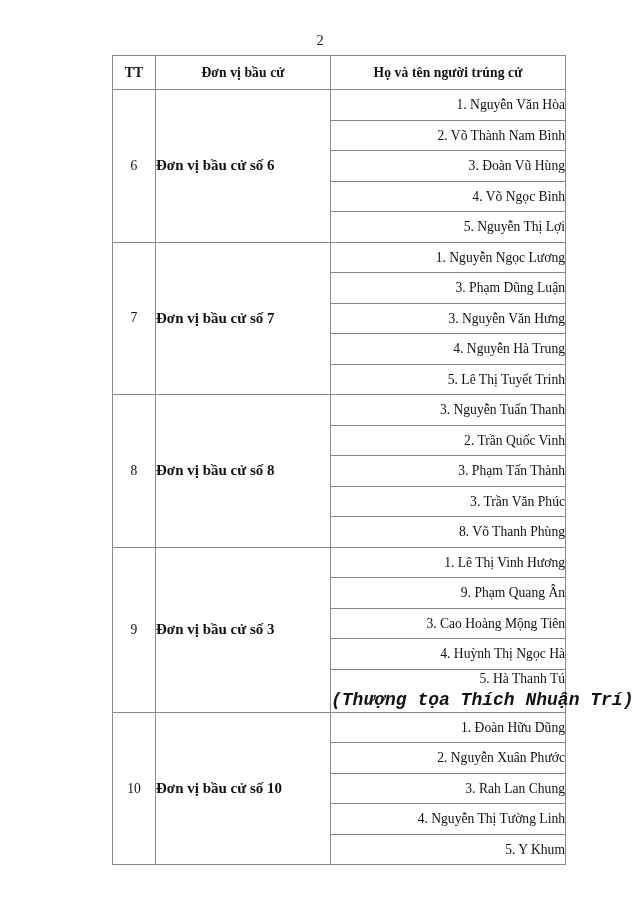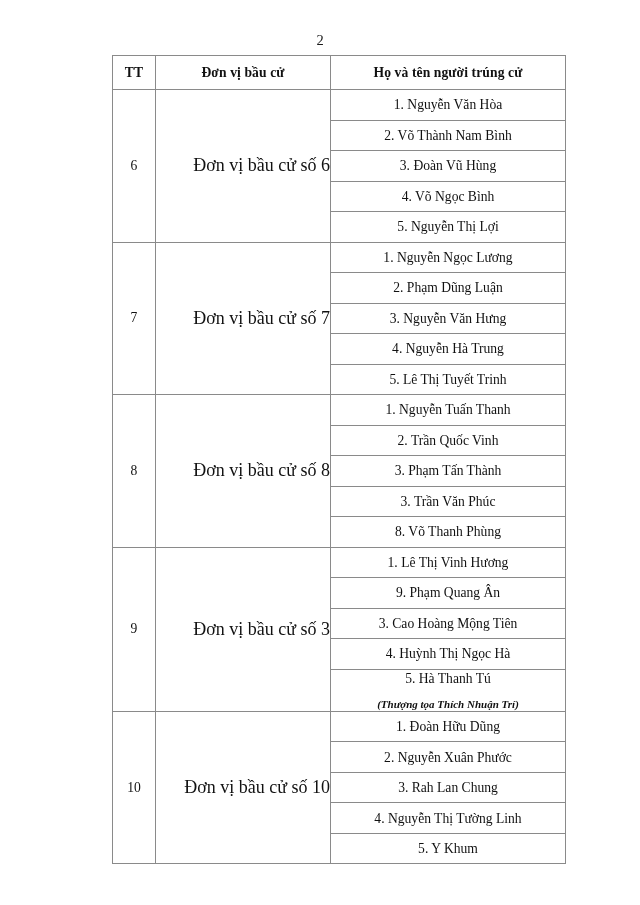--- a/index.html
+++ b/index.html
@@ -66,28 +66,28 @@
     font-weight: bold;
     text-align: center;
     letter-spacing: 0.1px;
   }
   td.tt-cell {
     text-align: center;
     font-size: 13.6px;
     vertical-align: middle;
   }
   td.unit-cell {
-    text-align: right;
-    font-size: 18px;
-    font-weight: normal;
+    text-align: left;
+    font-size: 15px;
+    font-weight: bold;
     padding-left: 10px;
     vertical-align: middle;
   }
   td.name-cell {
-    text-align: center;
+    text-align: right;
     font-size: 13.6px;
     padding: 4px 0 4px 9px;
     height: 29.5px;
     line-height: 1.28;
   }
   
   tr.group-start > td {
     border-top: 1.4px solid #5a5a5a;
   }
   td.tt-cell, td.unit-cell {
@@ -95,23 +95,24 @@
     border-bottom: 1.4px solid #5a5a5a;
   }
   .name-line {
     display: block;
     white-space: nowrap;
   }
   .name-sub {
     display: block;
     font-style: italic;
     font-weight: bold;
-    font-size: 11px;
-    margin-top: 10px;
+    font-size: 18px;
+    margin-top: 2px;
     white-space: nowrap;
+    font-family: Liberation Mono, monospace;
   }
 </style>
 </head>
 <body>
 
 <div class="page">
 
   <div class="page-number">2</div>
 
   <div class="table-wrap">
@@ -158,21 +159,21 @@
           </tr>
           <tr class="group-start">
             <td class="tt-cell" rowspan="5">7</td>
             <td class="unit-cell" rowspan="5">Đơn vị bầu cử số 7</td>
             <td class="name-cell">
               <span class="name-line">1. Nguyễn Ngọc Lương</span>
             </td>
           </tr>
           <tr>
             <td class="name-cell">
-              <span class="name-line">2. Phạm Dũng Luận</span>
+              <span class="name-line">3. Phạm Dũng Luận</span>
             </td>
           </tr>
           <tr>
             <td class="name-cell">
               <span class="name-line">3. Nguyễn Văn Hưng</span>
             </td>
           </tr>
           <tr>
             <td class="name-cell">
               <span class="name-line">4. Nguyễn Hà Trung</span>
@@ -180,21 +181,21 @@
           </tr>
           <tr>
             <td class="name-cell">
               <span class="name-line">5. Lê Thị Tuyết Trinh</span>
             </td>
           </tr>
           <tr class="group-start">
             <td class="tt-cell" rowspan="5">8</td>
             <td class="unit-cell" rowspan="5">Đơn vị bầu cử số 8</td>
             <td class="name-cell">
-              <span class="name-line">1. Nguyễn Tuấn Thanh</span>
+              <span class="name-line">3. Nguyễn Tuấn Thanh</span>
             </td>
           </tr>
           <tr>
             <td class="name-cell">
               <span class="name-line">2. Trần Quốc Vinh</span>
             </td>
           </tr>
           <tr>
             <td class="name-cell">
               <span class="name-line">3. Phạm Tấn Thành</span>

